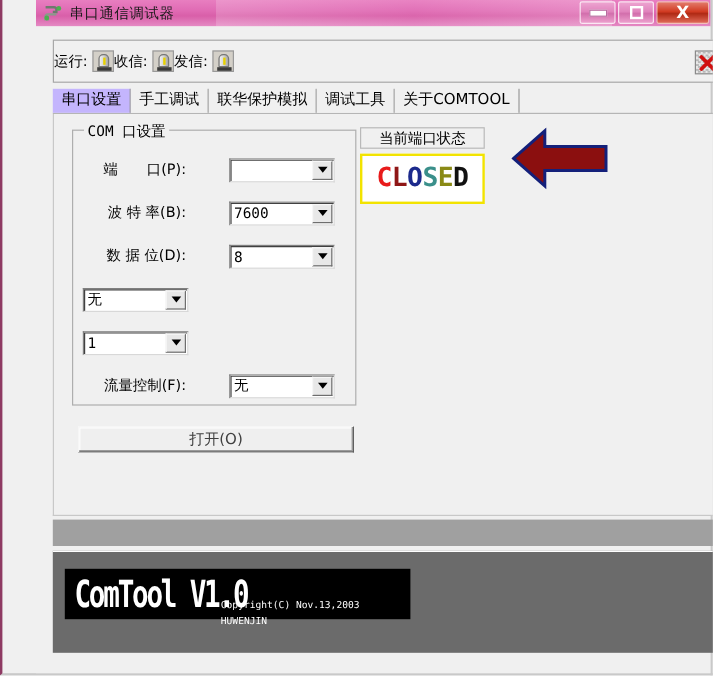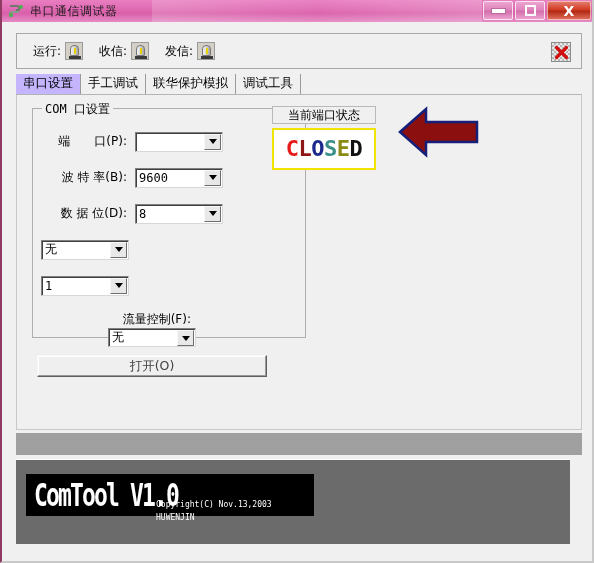--- a/index.html
+++ b/index.html
@@ -15,20 +15,21 @@
   }
   .window {
     position: relative;
     width: 594px;
     height: 563px;
     box-sizing: border-box;
     border-left: 2px solid #8e3a63;
     border-right: 2px solid #c9c9c9;
     border-bottom: 2px solid #c9c9c9;
     background: #f0f0f0;
+    padding-left: 28px;
   }
 
   
   .titlebar {
     position: relative;
     height: 22px;
     background: linear-gradient(to bottom, #e87ec0 0%, #e06bb4 40%, #d95fa9 60%, #e58ac4 100%);
     display: flex;
     align-items: center;
     overflow: hidden;
@@ -94,21 +95,20 @@
     width: 566px; height: 36px;
     box-sizing: border-box;
     background: #f0f0f0;
     border: 1px solid #a8a8a8;
     display: flex;
     align-items: center;
   }
   .tool-group {
     display: flex;
     align-items: center;
-    margin-left: 16px;
   }
   .tool-label {
     font-size: 12px;
     color: #000;
     margin-right: 4px;
   }
   .led {
     position: relative;
     width: 18px; height: 18px;
     background: #d4d0c8;
@@ -187,41 +187,42 @@
     background: #f0f0f0;
     border: 1px solid #c8c8c8;
     border-top: none;
     box-sizing: border-box;
   }
 
   
   .groupbox {
     position: absolute;
     left: 15px; top: 13px;
-    width: 274px; height: 230px;
+    width: 237px; height: 230px;
     border: 1px solid #aeaeae;
     box-sizing: border-box;
   }
   .groupbox-title {
     position: absolute;
     left: 9px; top: -8px;
     background: #f0f0f0;
     padding: 0 3px;
     font-size: 12px;
     color: #000;
     font-family: "DejaVu Sans Mono", monospace;
     white-space: nowrap;
   }
   .field-row {
     position: absolute;
     display: flex;
     align-items: center;
     left: 8px;
     width: 222px;
     height: 21px;
+    gap: 28px;
   }
   .field-label {
     width: 86px;
     text-align: right;
     font-size: 12px;
     color: #000;
     padding-right: 8px;
     white-space: nowrap;
     font-family: "DejaVu Sans", sans-serif;
   }
@@ -432,41 +433,44 @@
       </div>
       <div class="tab">
         <span>手工调试</span>
       </div>
       <div class="tab">
         <span>联华保护模拟</span>
       </div>
       <div class="tab">
         <span>调试工具</span>
       </div>
+      <div class="tab">
+        <span>关于COMTOOL</span>
+      </div>
     </div>
 
     <div class="tabpage">
 
       <div class="groupbox">
         <div class="groupbox-title">COM 口设置</div>
 
         <div class="field-row" style="top:22px;">
           <span class="field-label">端　　口(P):</span>
           <span class="combo">
             <span class="value"></span>
             <span class="arrowbtn">
                 <span class="tri"></span>
               </span>
           </span>
         </div>
 
         <div class="field-row" style="top:58px;">
           <span class="field-label">波 特 率(B):</span>
           <span class="combo">
-            <span class="value">9600</span>
+            <span class="value">7600</span>
             <span class="arrowbtn">
                 <span class="tri"></span>
               </span>
           </span>
         </div>
 
         <div class="field-row" style="top:94px;">
           <span class="field-label">数 据 位(D):</span>
           <span class="combo">
             <span class="value">8</span>
@@ -487,21 +491,21 @@
 
         <div class="field-row" style="top:166px;">
           <span class="combo">
             <span class="value">1</span>
             <span class="arrowbtn">
                 <span class="tri"></span>
               </span>
           </span>
         </div>
 
-        <div class="field-row" style="top:202px;flex-direction:column;">
+        <div class="field-row" style="top:202px;">
           <span class="field-label">流量控制(F):</span>
           <span class="combo">
             <span class="value">无</span>
             <span class="arrowbtn">
                 <span class="tri"></span>
               </span>
           </span>
         </div>
       </div>
 

